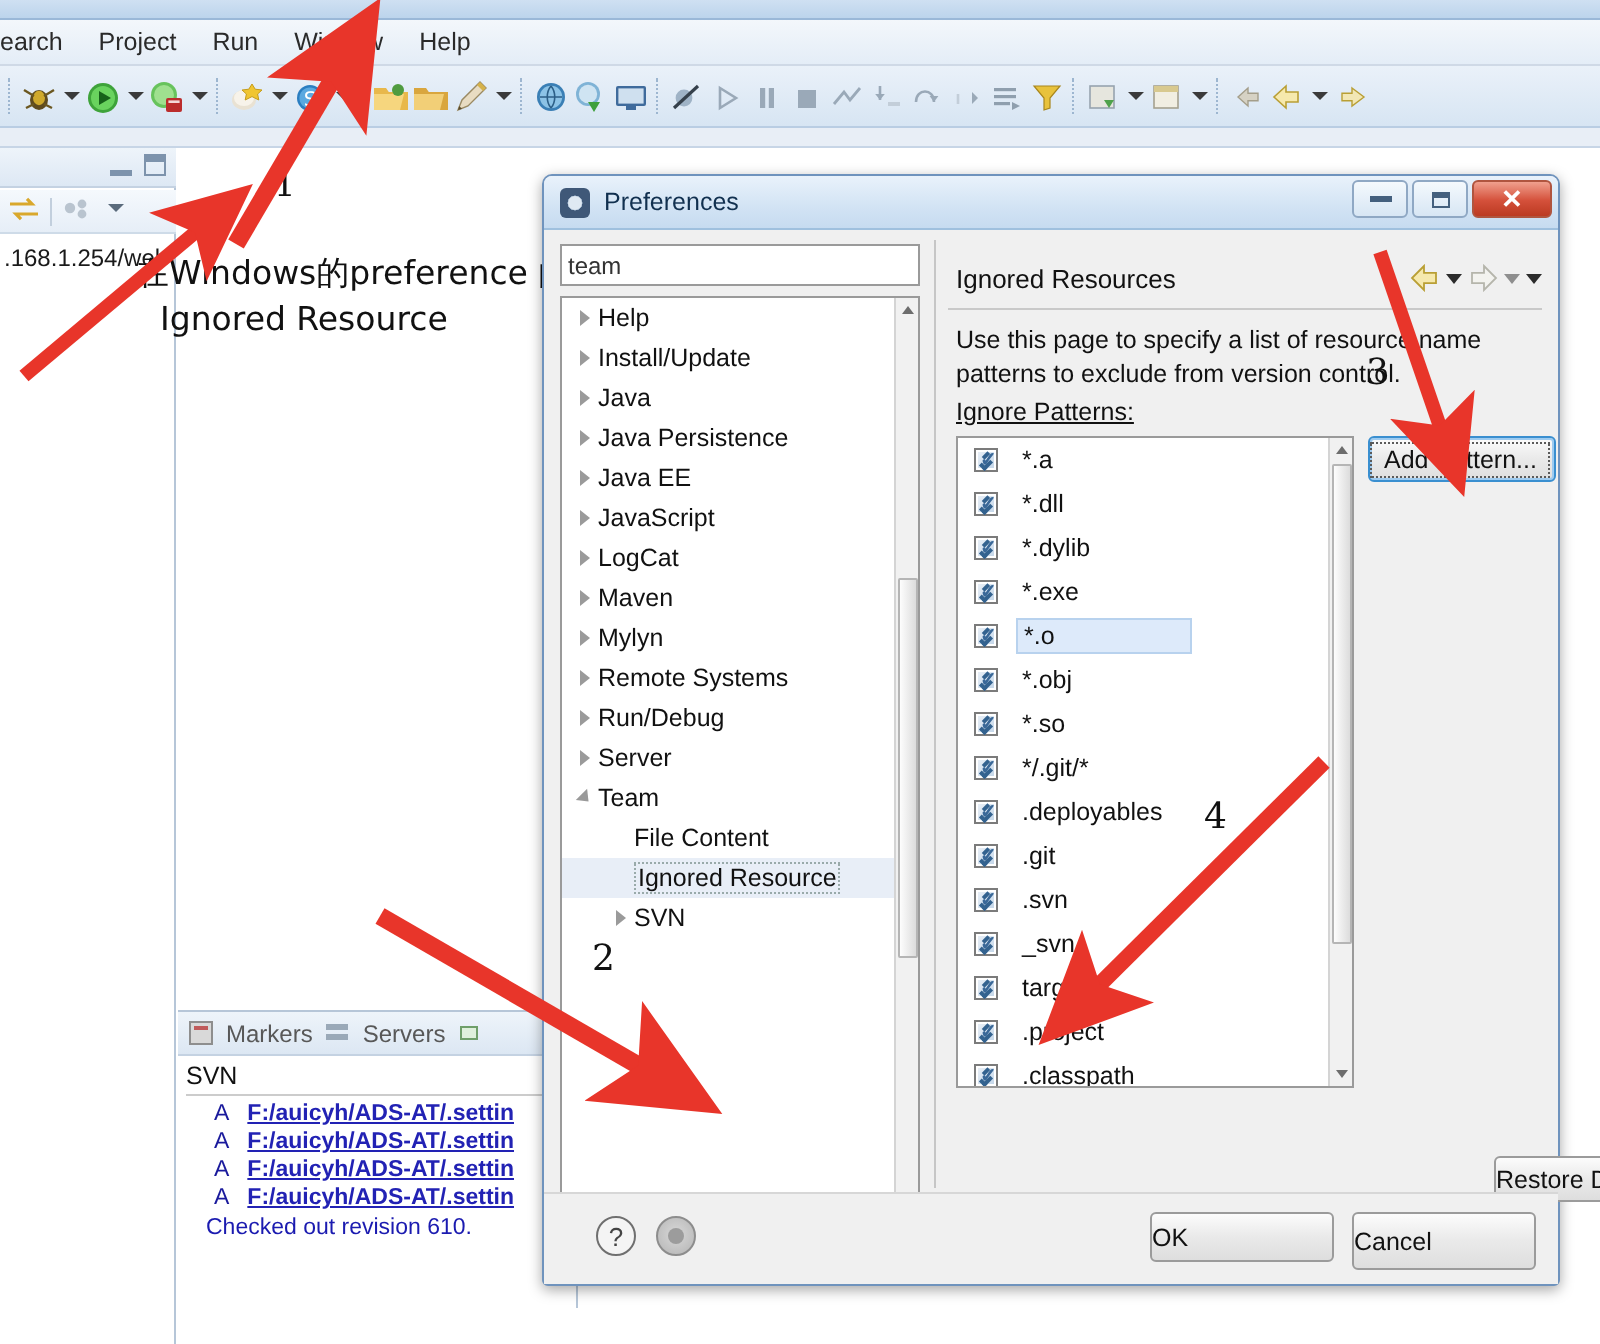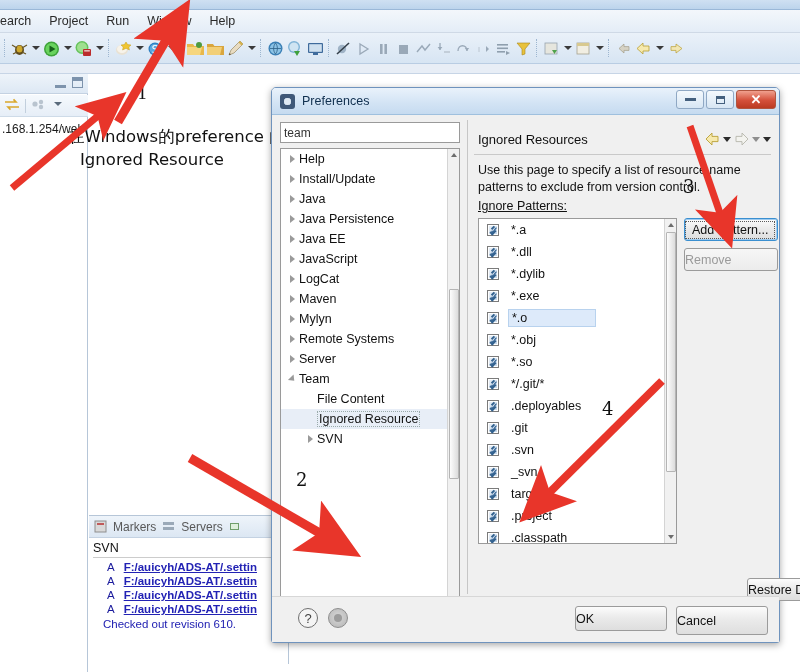--- a/index.html
+++ b/index.html
@@ -79,21 +79,21 @@
     white-space:nowrap;
   }
 
   .main-editor {
     position:absolute; left:89px; top:74px; width:711px; height:598px; background:#fff;
   }
 
   
   .bottom-view {
     position:absolute; left:89px; top:505px; width:200px; height:149px;
-    background:#ffffff; border-top:1px solid #b6c6d8; border-right:1px solid #b6c6d8;margin-top:10px;
+    background:#ffffff; border-top:1px solid #b6c6d8; border-right:1px solid #b6c6d8;
   }
   .bv-tabs {
     height:22px; background:linear-gradient(#eef4fa,#dce7f3);
     border-bottom:1px solid #c4d2e2; display:flex; align-items:center;
     gap:6px; padding-left:5px; color:#585858; font-size:12px; white-space:nowrap;
   }
   .bv-tabs .tabicon { width:13px; height:13px; flex:none; }
   .svn-label { padding:3px 4px 1px 4px; font-size:12.5px; color:#111; }
   .svn-rule { border-top:1px solid #ccc; margin:1px 4px 2px 4px; }
   .svn-line { display:flex; gap:9px; padding:1px 0 1px 18px; font-size:11.5px; }
@@ -644,20 +644,26 @@
           <div class="tnode">
             <span class="tw">
               <i class="chev"></i>
             </span>
             <span class="lbl">Remote Systems</span>
           </div>
           <div class="tnode">
             <span class="tw">
               <i class="chev"></i>
             </span>
+            <span class="lbl">Run/Debug</span>
+          </div>
+          <div class="tnode">
+            <span class="tw">
+              <i class="chev"></i>
+            </span>
             <span class="lbl">Server</span>
           </div>
           <div class="tnode">
             <span class="tw">
               <i class="chev" style="transform: rotate(45deg);"></i>
             </span>
             <span class="lbl">Team</span>
           </div>
           <div class="tnode child">
             <span class="tw"></span>
@@ -842,23 +848,20 @@
           <div class="vthumb" style="top:13px;height:240px"></div>
           <div class="sc-arrow dn" style="bottom:0">
               <i></i>
             </div>
         </div>
       </div>
 
       <div class="btn focus" id="btn-add">
         <span class="inner">Add Pattern...</span>
       </div>
-      <div class="btn disabled" id="btn-remove">
-        <span>Remove</span>
-      </div>
 
       <div class="btn" id="btn-restore">
         <span>Restore Defaults</span>
       </div>
 
     </div>
 
     <div class="pane-sep"></div>
 
     <div class="dlg-footer">

